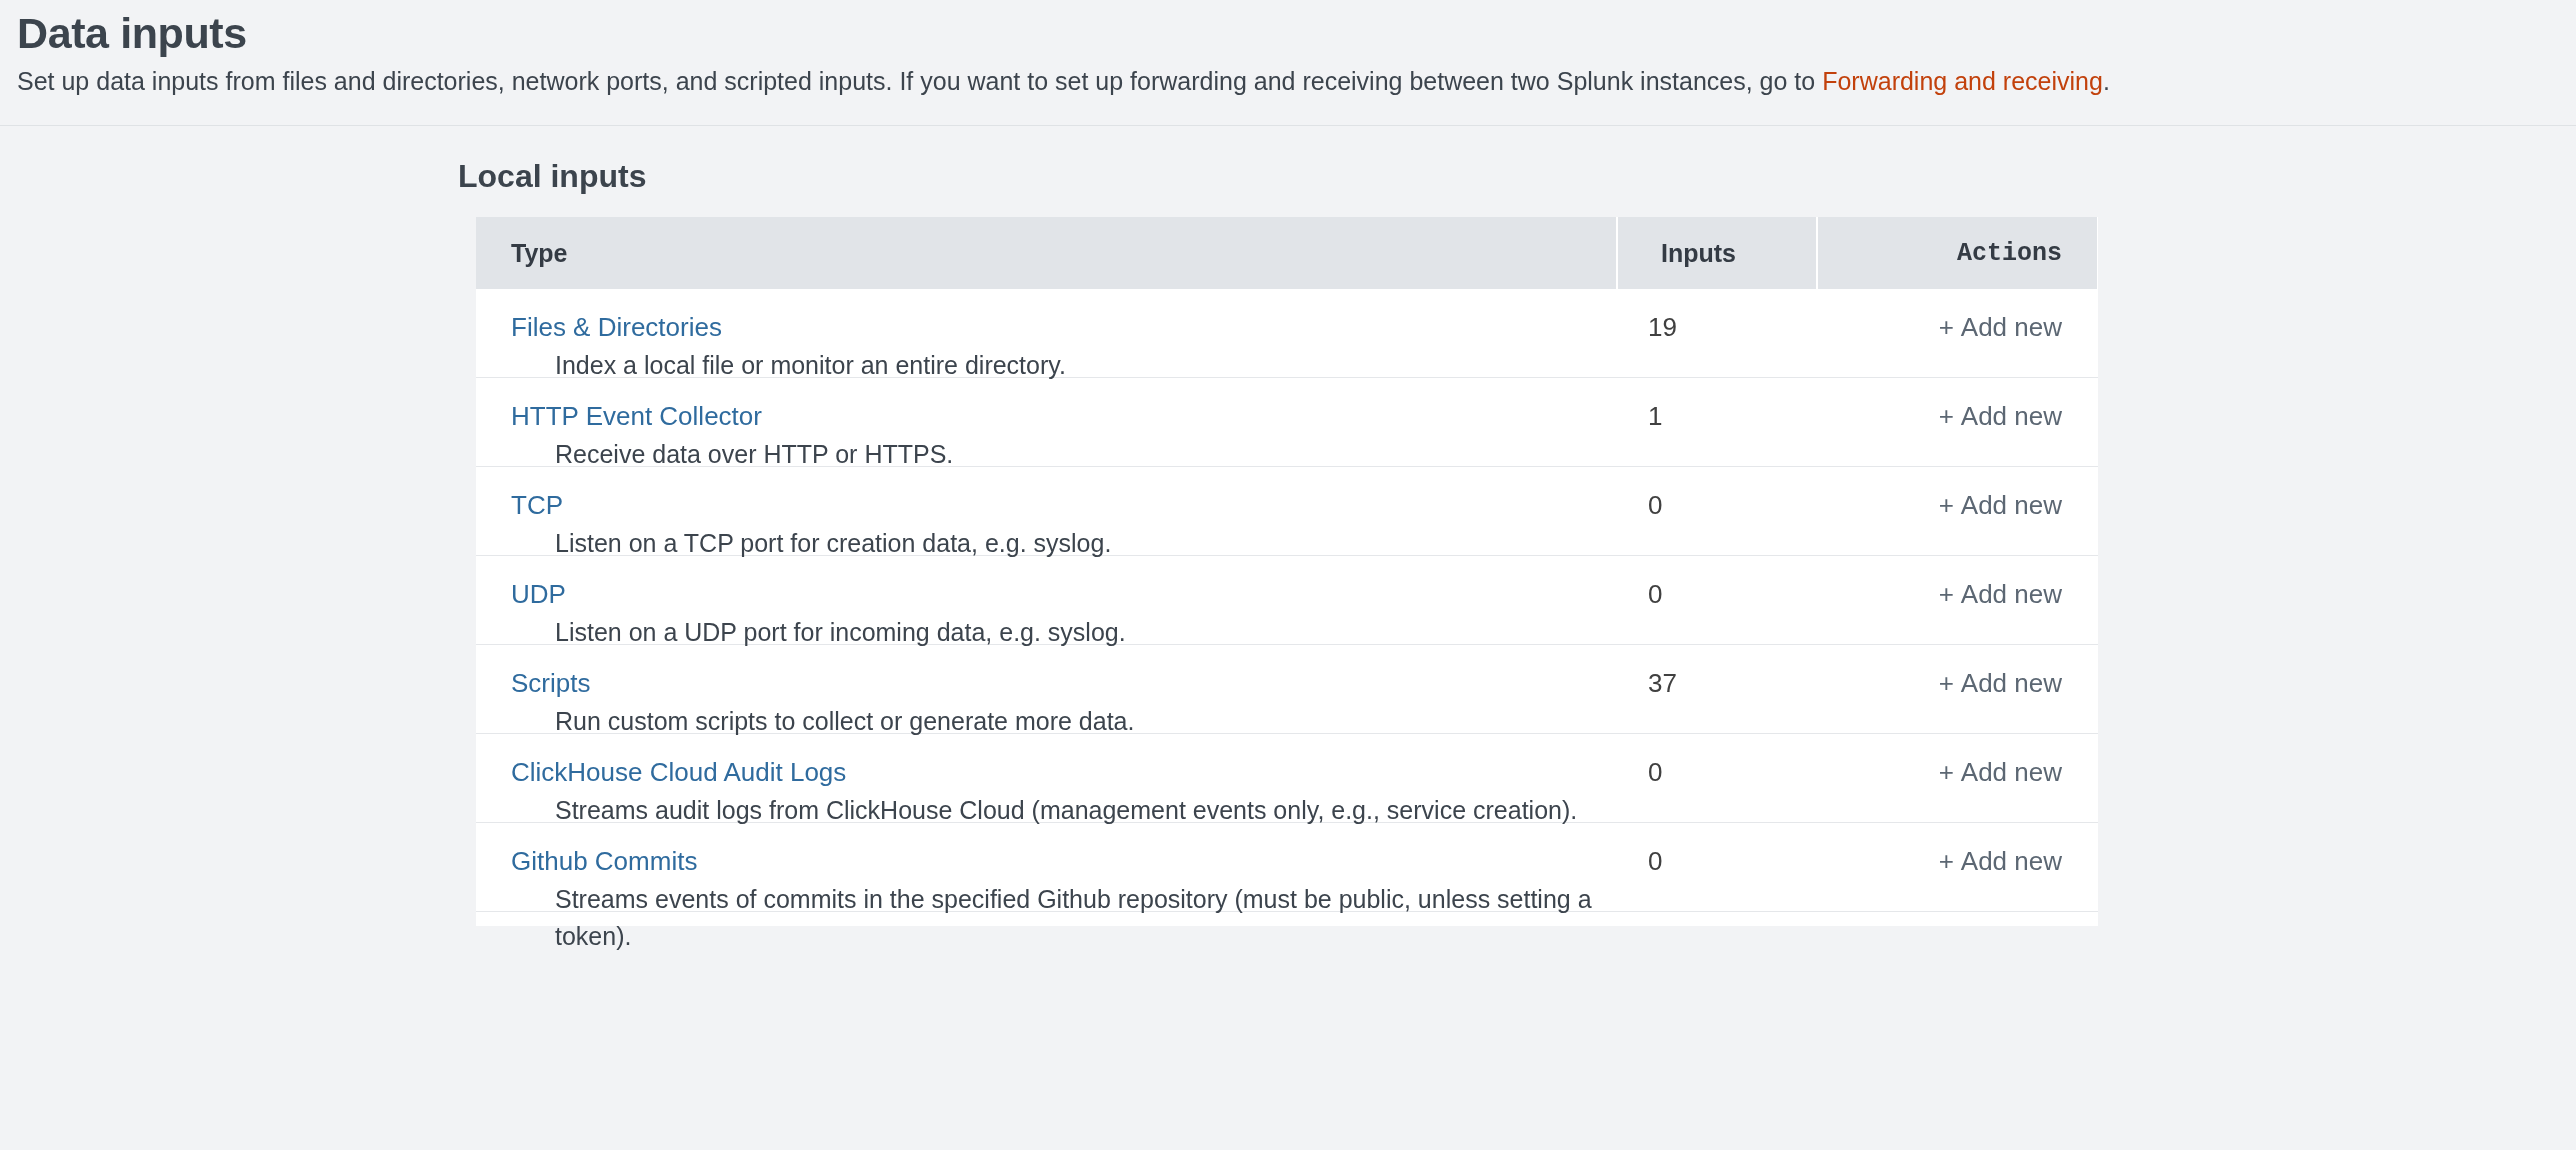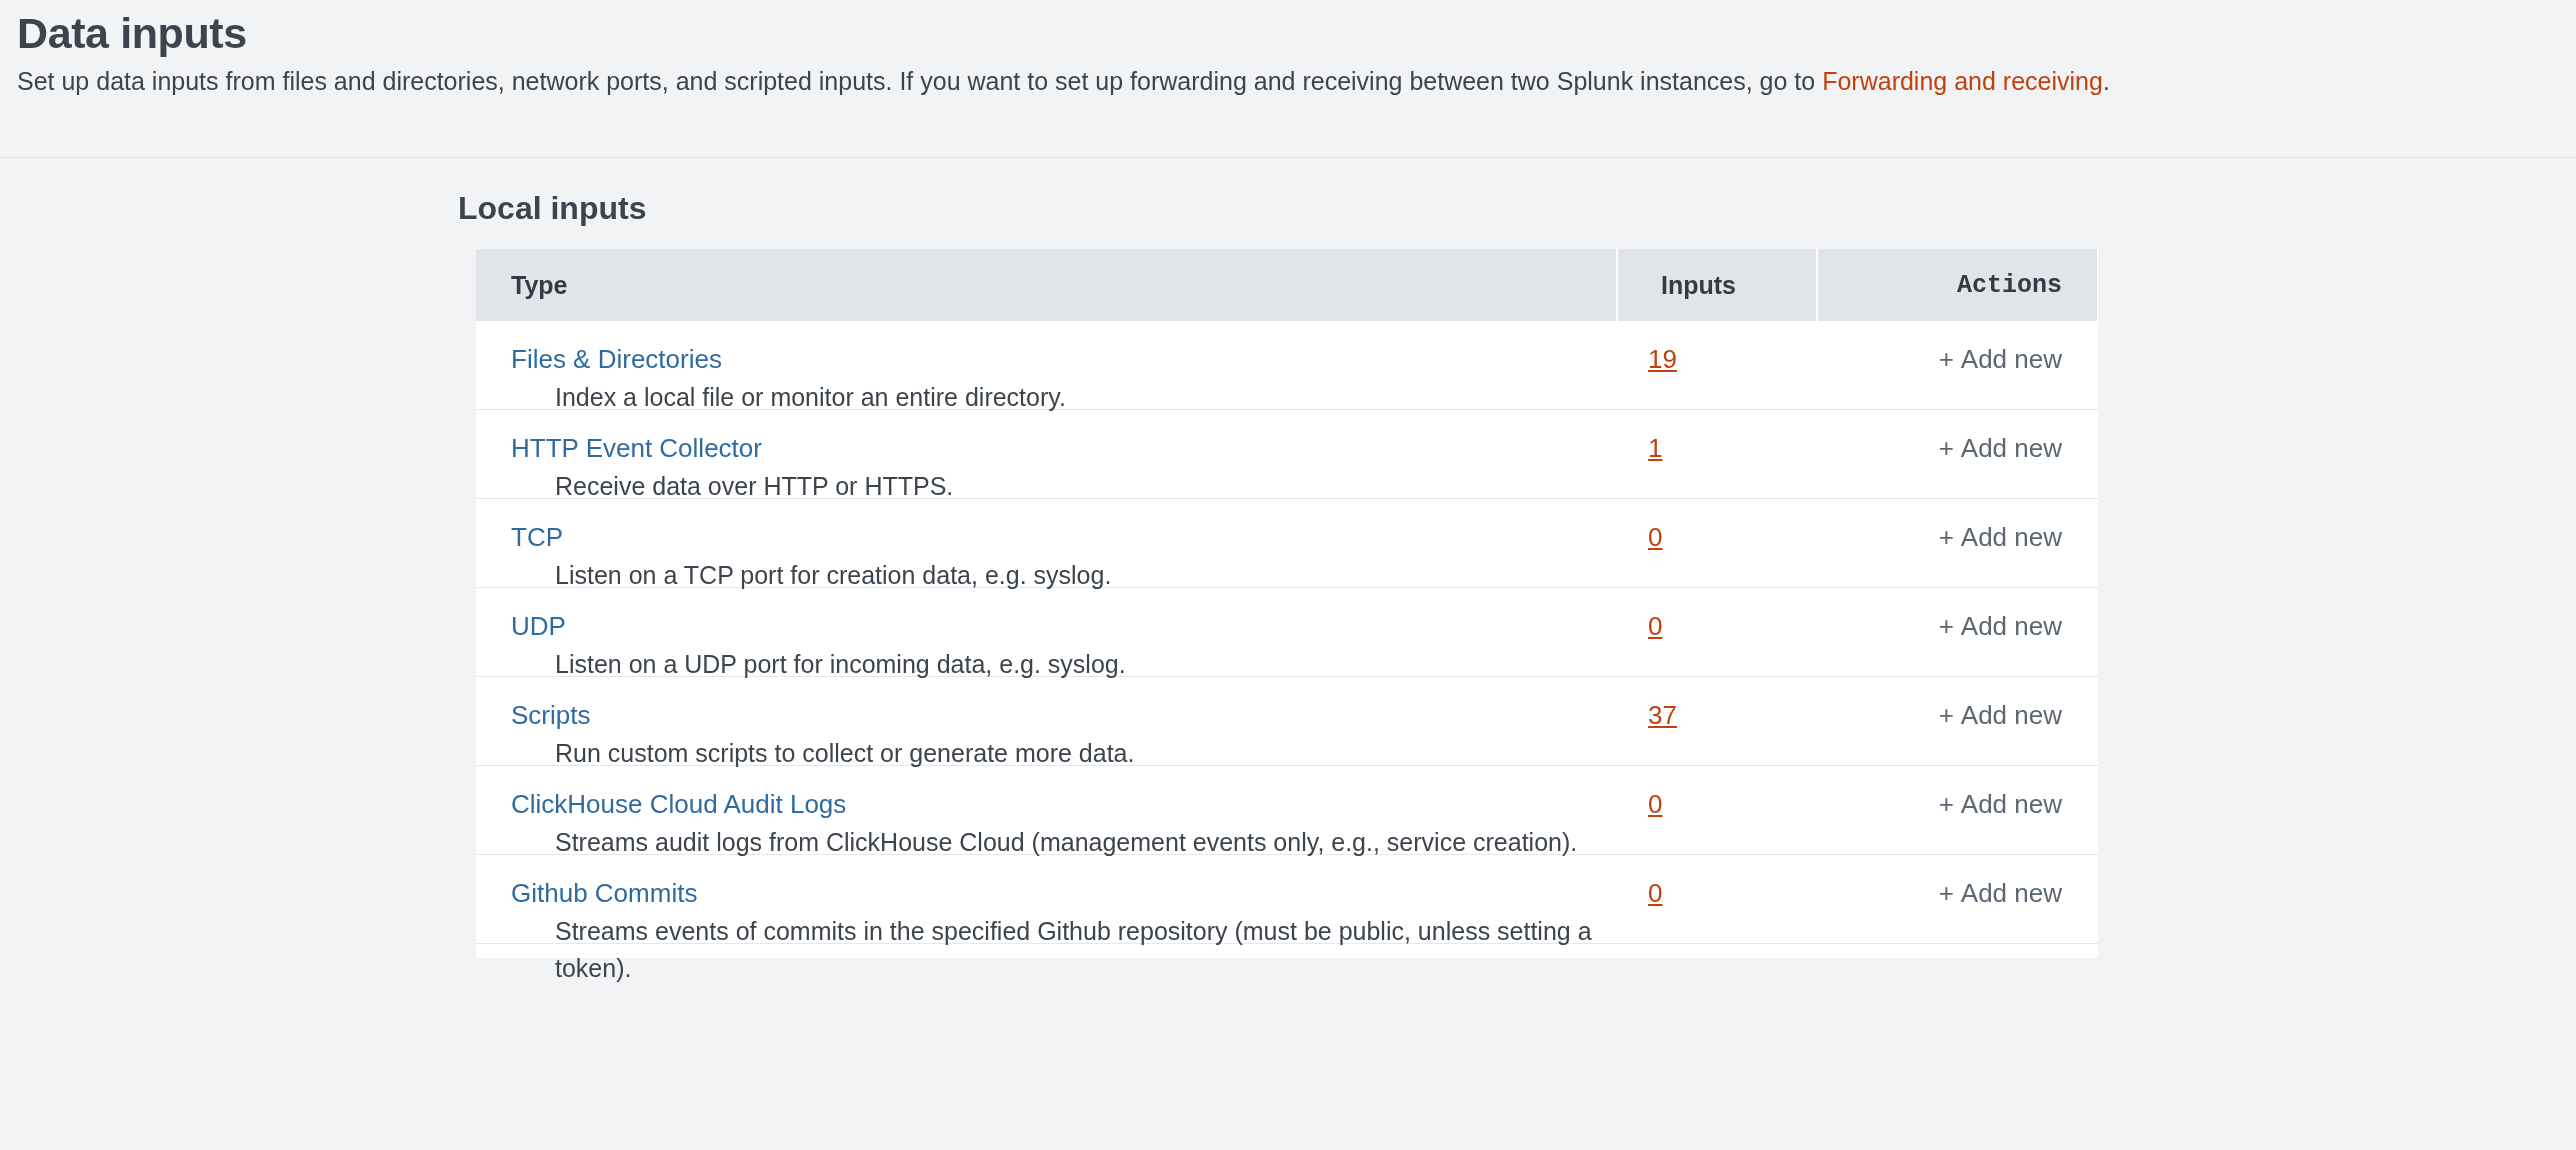--- a/index.html
+++ b/index.html
@@ -5,21 +5,21 @@
   * { box-sizing: border-box; margin: 0; padding: 0; }
   html, body {
     width: 2576px; height: 1151px;
     overflow: hidden;
     background: #f2f3f5;
     font-family: "Liberation Sans", "DejaVu Sans", sans-serif;
     color: #3c444d;
   }
   
   .page-header {
-    height: 158px;
+    height: 126px;
     padding: 7px 35px 16px 17px;
     border-bottom: 1.7px solid #dfe2e5;
     background: #f2f3f5;
   }
   .page-title {
     font-size: 43px;
     font-weight: 700;
     color: #3c444d;
     line-height: 53px;
     letter-spacing: -0.4px;
@@ -88,22 +88,21 @@
   .row-desc {
     font-size: 25px;
     line-height: 37px;
     color: #3c444d;
     margin-left: 44px;
   }
   .cell-inputs {
     padding: 19px 0 0 32px;
     font-size: 26px;
     line-height: 39px;
-    color: #c2410c;
-    text-decoration: underline;
+    color: #404040;
   }
   .cell-actions {
     padding: 19px 35px 0 0;
     text-align: right;
   }
   .add-new {
     display: inline-block;
     font-size: 26px;
     line-height: 39px;
     color: #5c6773;

